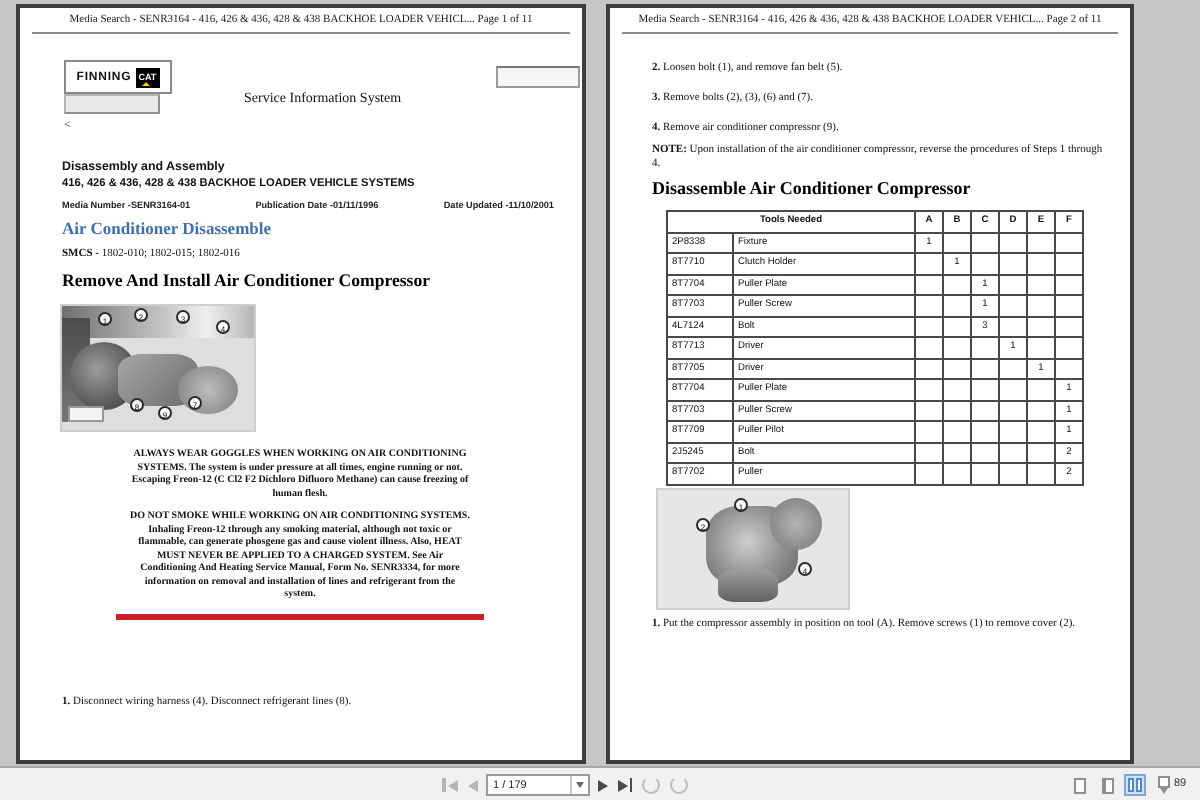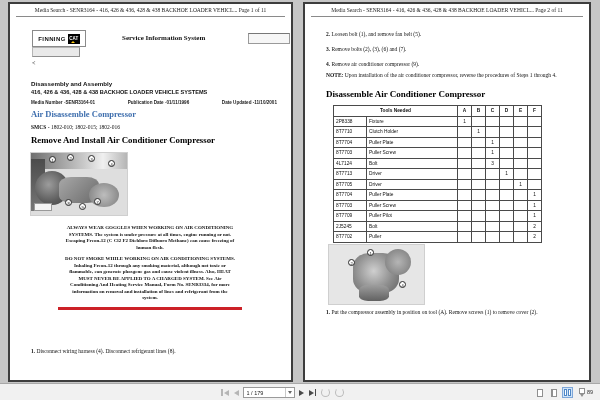--- a/index.html
+++ b/index.html
@@ -4,31 +4,31 @@
 <style>
   html,body{margin:0;padding:0;}
   body{
     width:600px;height:400px;position:relative;overflow:hidden;
     background:#c6c6c6;
     font-family:"Liberation Serif", serif;
   }
   
   .page{position:absolute;top:2px;height:380px;background:#fff;border:2px solid #3d3d3d;box-sizing:border-box;}
   #left-page{left:8px;width:285px;}
-  #right-page{left:303px;width:288px;}
+  #right-page{left:303px;width:264px;}
   .page-inner{position:absolute;inset:0;}
   .page-header{position:absolute;top:3px;left:4px;right:4px;text-align:center;font-size:5.5px;color:#222;white-space:nowrap;overflow:hidden;}
   .header-rule{position:absolute;top:12px;left:6px;right:6px;border-top:1px solid #8a8a8a;}
   
   .logo-box{position:absolute;left:22px;top:26px;width:52px;height:15px;border:1px solid #8a8a8a;display:flex;align-items:center;justify-content:center;gap:2px;background:#fff;}
   .logo-brand{font-family:"Liberation Sans",sans-serif;font-weight:bold;font-size:6px;letter-spacing:.4px;color:#111;}
   .cat-block{width:12px;height:10px;background:#000;color:#fff;font-family:"Liberation Sans",sans-serif;font-weight:bold;font-size:4.5px;display:flex;align-items:center;justify-content:center;position:relative;}
   .cat-tri{position:absolute;bottom:1px;left:3px;width:0;height:0;border-left:2px solid transparent;border-right:2px solid transparent;border-bottom:2px solid #ffcc11;}
   .logo-sub{position:absolute;left:22px;top:43px;width:46px;height:8px;background:#e9e9e9;border:1px solid #b5b5b5;border-right-color:#8f8f8f;border-bottom-color:#8f8f8f;}
-  .sis-title{position:absolute;left:112px;top:30px;font-weight:bold;font-size:7px;color:#111;}
+  .sis-title{position:absolute;left:112px;top:41px;font-weight:normal;font-size:7px;color:#111;}
   .hdr-box{position:absolute;left:238px;top:29px;width:40px;height:9px;background:#f6f6f6;border:1px solid #9a9a9a;border-top-color:#777;}
   .back-glyph{position:absolute;left:22px;top:56px;font-size:6px;color:#333;}
   
   .doc-section{position:absolute;left:21px;top:76px;font-family:"Liberation Sans",sans-serif;font-weight:bold;font-size:6.2px;color:#111;}
   .doc-title{position:absolute;left:21px;top:85px;font-family:"Liberation Sans",sans-serif;font-weight:bold;font-size:5.6px;color:#111;}
   .meta-row{position:absolute;left:21px;right:14px;top:96px;display:flex;justify-content:space-between;font-family:"Liberation Sans",sans-serif;font-weight:bold;font-size:4.6px;color:#222;}
   .topic-title{position:absolute;left:21px;top:105px;font-weight:bold;font-size:8.5px;color:#3f6fae;}
   .smcs-line{position:absolute;left:21px;top:120px;font-size:5.5px;color:#111;}
   .smcs-label{font-weight:bold;}
   .sec-heading{position:absolute;left:21px;font-weight:bold;color:#000;}
@@ -121,21 +121,21 @@
     <div class="back-glyph">&lt;</div>
 
     <div class="doc-section">Disassembly and Assembly</div>
     <div class="doc-title">416, 426 &amp; 436, 428 &amp; 438 BACKHOE LOADER VEHICLE SYSTEMS</div>
     <div class="meta-row">
       <span>Media Number -SENR3164-01</span>
       <span>Publication Date -01/11/1996</span>
       <span>Date Updated -11/10/2001</span>
     </div>
 
-    <div class="topic-title">Air Disassemble Compressor</div>
+    <div class="topic-title">Air Conditioner Disassemble</div>
     <div class="smcs-line">
       <span class="smcs-label">SMCS -</span>
       <span>1802-010; 1802-015; 1802-016</span>
     </div>
     <div class="sec-heading" id="left-sec-heading">Remove And Install Air Conditioner Compressor</div>
 
     <div class="photo" id="fig1">
       <div class="ph-blob b4"></div>
       <div class="ph-blob b5"></div>
       <div class="ph-blob b1"></div>

